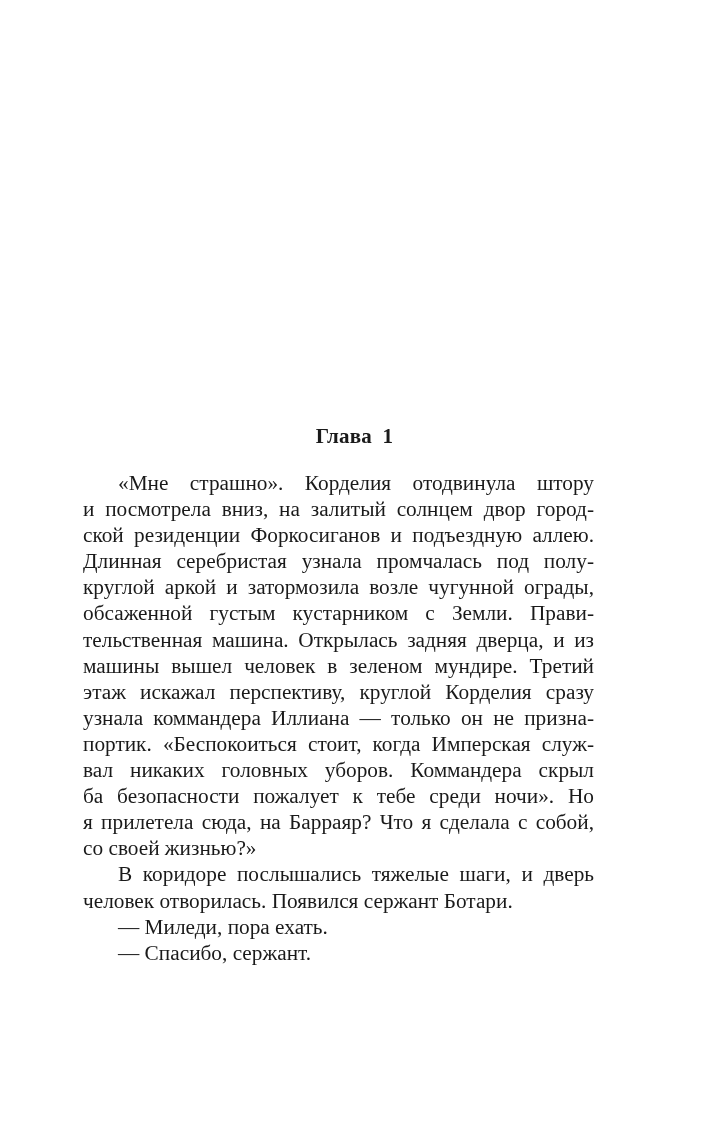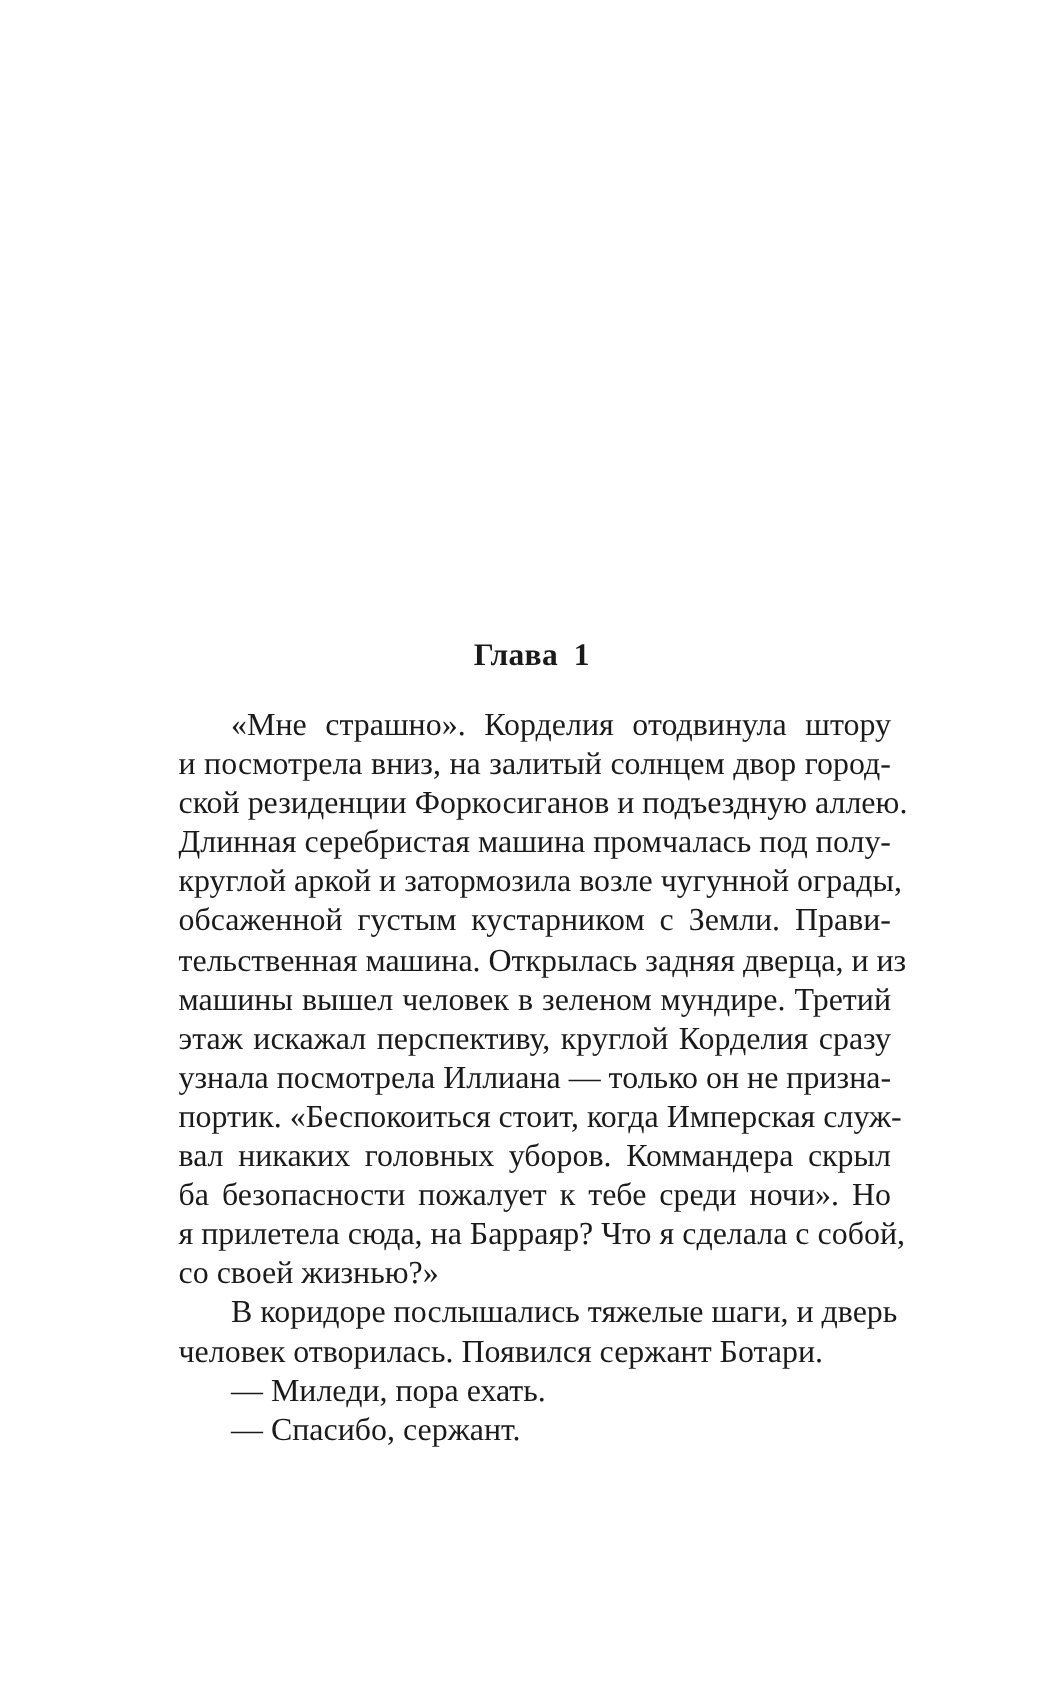--- a/index.html
+++ b/index.html
@@ -12,40 +12,40 @@
     }
     .chapter-title {
       position: absolute; left: 0; width: 709px; top: 424px;
       text-align: center; font-weight: bold; font-size: 21px;
       word-spacing: 5px; letter-spacing: 0.2px;
     }
     .body-text {
       position: absolute; left: 83px; top: 470px; width: 511px;
       font-size: 21.3px; line-height: 26.1px;
     }
-    .line { display: block; white-space: nowrap; height: 26.1px; margin-left: 36px; }
+    .line { display: block; white-space: nowrap; height: 26.1px; }
     .line.justify { text-align: justify; text-align-last: justify; }
     .line.indent { padding-left: 35px; }
   </style>
 </head>
 <body>
 
 <div class="page">
   <div class="chapter-title">Глава 1</div>
   <div class="body-text">
     <span class="line indent justify">«Мне страшно». Корделия отодвинула штору</span>
     <span class="line justify">и посмотрела вниз, на залитый солнцем двор город-</span>
     <span class="line justify">ской резиденции Форкосиганов и подъездную аллею.</span>
-    <span class="line justify">Длинная серебристая машина промчалась под полу-</span>
+    <span class="line justify">Длинная серебристая узнала промчалась под полу-</span>
     <span class="line justify">круглой аркой и затормозила возле чугунной ограды,</span>
     <span class="line justify">обсаженной густым кустарником с Земли. Прави-</span>
     <span class="line justify">тельственная машина. Открылась задняя дверца, и из</span>
     <span class="line justify">машины вышел человек в зеленом мундире. Третий</span>
     <span class="line justify">этаж искажал перспективу, круглой Корделия сразу</span>
-    <span class="line justify">узнала посмотрела Иллиана — только он не призна-</span>
+    <span class="line justify">узнала коммандера Иллиана — только он не призна-</span>
     <span class="line justify">портик. «Беспокоиться стоит, когда Имперская служ-</span>
     <span class="line justify">вал никаких головных уборов. Коммандера скрыл</span>
     <span class="line justify">ба безопасности пожалует к тебе среди ночи». Но</span>
     <span class="line justify">я прилетела сюда, на Барраяр? Что я сделала с собой,</span>
     <span class="line">со своей жизнью?»</span>
     <span class="line indent justify">В коридоре послышались тяжелые шаги, и дверь</span>
     <span class="line">человек отворилась. Появился сержант Ботари.</span>
     <span class="line indent">— Миледи, пора ехать.</span>
     <span class="line indent">— Спасибо, сержант.</span>
   </div>

